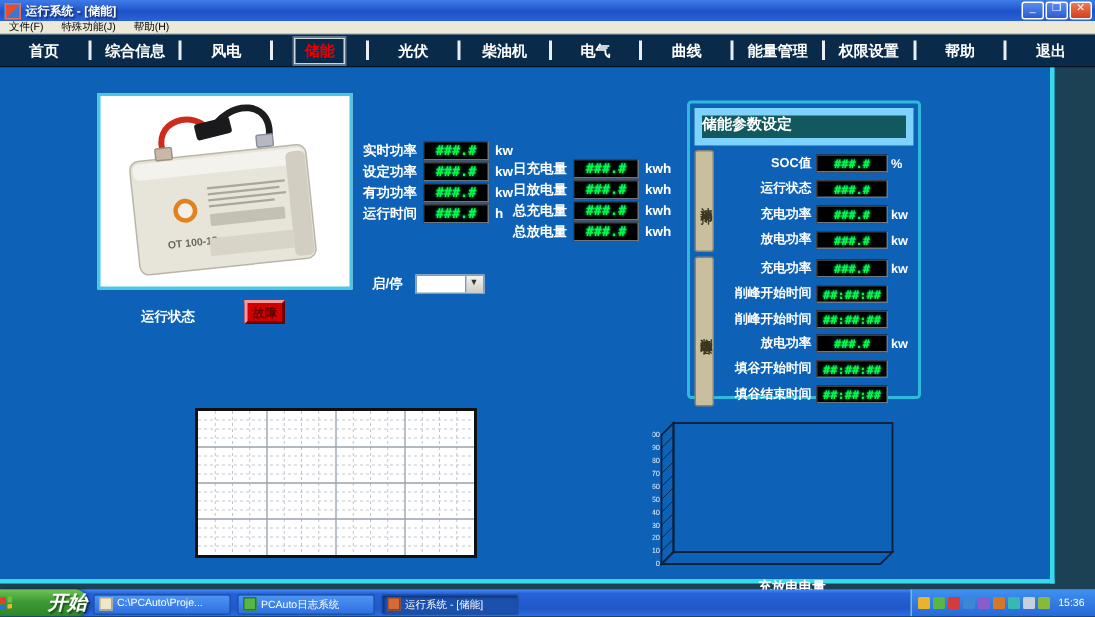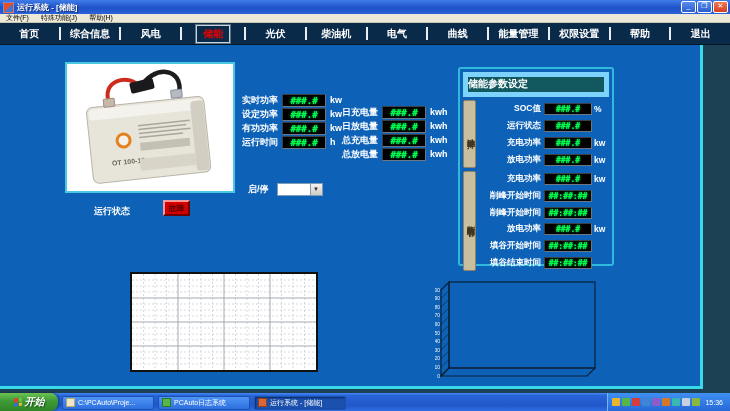--- a/index.html
+++ b/index.html
@@ -89,22 +89,22 @@
     color:#fff;font-size:9px;font-weight:bold;}
   .chart-right{position:absolute;left:435px;top:233px;width:175px;height:105px;}
   .chart-right-title{position:absolute;left:448px;top:340px;width:160px;text-align:center;
     color:#fff;font-size:9px;font-weight:bold;}
   
   .taskbar{position:absolute;left:0;top:393px;width:730px;height:18px;
     background:linear-gradient(180deg,#4488f4 0%,#2763d8 15%,#2157c8 70%,#2e6ee2 100%);
     display:flex;align-items:center;}
   .start-btn{height:18px;width:58px;border-radius:0 8px 8px 0;
     background:linear-gradient(180deg,#6cc253 0%,#3d9a35 45%,#2f8528 100%);
-    display:flex;align-items:center;justify-content:center;gap:3px;
-    color:#fff;font-size:10px;font-weight:bold;font-style:italic;
+    display:flex;align-items:center;justify-content:space-between;gap:3px;
+    color:#fff;font-size:13px;font-weight:bold;font-style:italic;
     text-shadow:1px 1px 1px #0007;box-shadow:1px 0 3px #0006;}
   .xp-flag{width:8px;height:8px;display:grid;grid-template-columns:1fr 1fr;grid-template-rows:1fr 1fr;gap:1px;transform:skewY(-6deg);}
   .xp-flag i{display:block;}
   .task-btn{height:14px;width:92px;margin-left:4px;margin-top:1px;border-radius:2px;
     background:linear-gradient(#4e95f5,#2e6fe0);border:1px solid #1b54b0;
     color:#fff;font-size:7px;display:flex;align-items:center;gap:3px;
     padding:0 3px;box-sizing:border-box;overflow:hidden;white-space:nowrap;}
   .task-btn.pressed{background:#1c50ad;box-shadow:inset 1px 1px 2px #0a2a66;}
   .task-ico{width:7px;height:7px;flex:0 0 auto;}
   .tray{margin-left:auto;height:18px;display:flex;align-items:center;gap:2px;
@@ -375,20 +375,21 @@
             <text x="5" y="47.9">60</text>
             <text x="5" y="56.5">50</text>
             <text x="5" y="65.1">40</text>
             <text x="5" y="73.7">30</text>
             <text x="5" y="82.3">20</text>
             <text x="5" y="90.9">10</text>
             <text x="5" y="99.5">0</text>
           </g>
         </svg>
       </div>
+      <div class="chart-right-title">充放电电量</div>
 
     </div>
   </div>
 
   <div class="taskbar">
     <div class="start-btn">
       <span class="xp-flag">
         <i style="background:#e33e2b"></i>
           <i style="background:#6fbe44"></i>
           <i style="background:#2f6fd6"></i>

